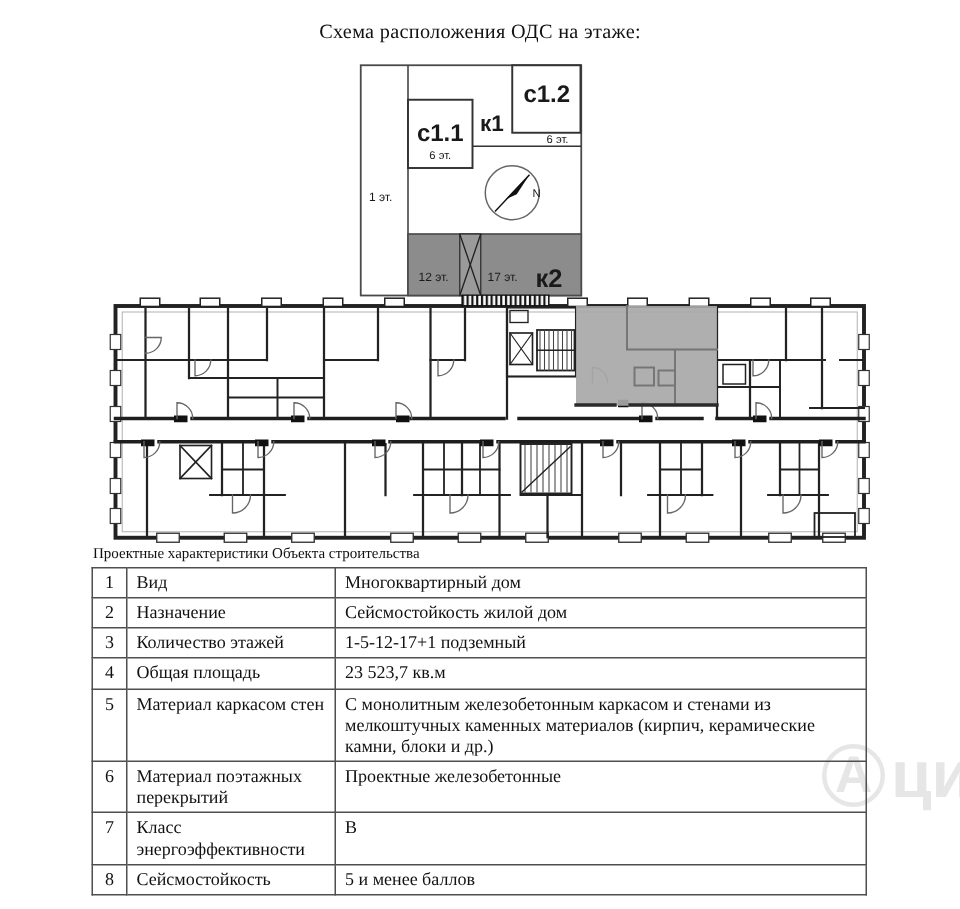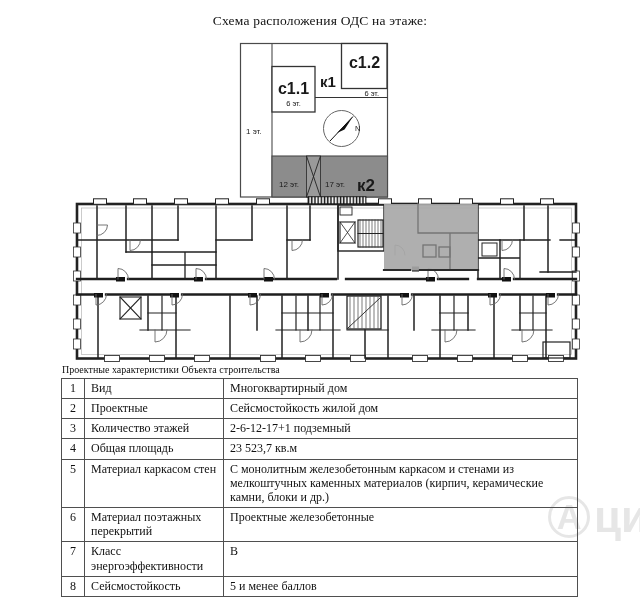--- a/index.html
+++ b/index.html
@@ -237,27 +237,27 @@
         <col>
       </colgroup>
     <tbody>
       <tr>
         <td class="num">1</td>
         <td>Вид</td>
         <td>Многоквартирный дом</td>
       </tr>
       <tr>
         <td class="num">2</td>
-        <td>Проектные</td>
+        <td>Назначение</td>
         <td>Сейсмостойкость жилой дом</td>
       </tr>
       <tr>
         <td class="num">3</td>
         <td>Количество этажей</td>
-        <td>2-6-12-17+1 подземный</td>
+        <td>1-5-12-17+1 подземный</td>
       </tr>
       <tr>
         <td class="num">4</td>
         <td>Общая площадь</td>
         <td>23 523,7 кв.м</td>
       </tr>
       <tr>
         <td class="num">5</td>
         <td>Материал каркасом стен</td>
         <td>С монолитным железобетонным каркасом и стенами из мелкоштучных каменных материалов (кирпич, керамические камни, блоки и др.)</td>

